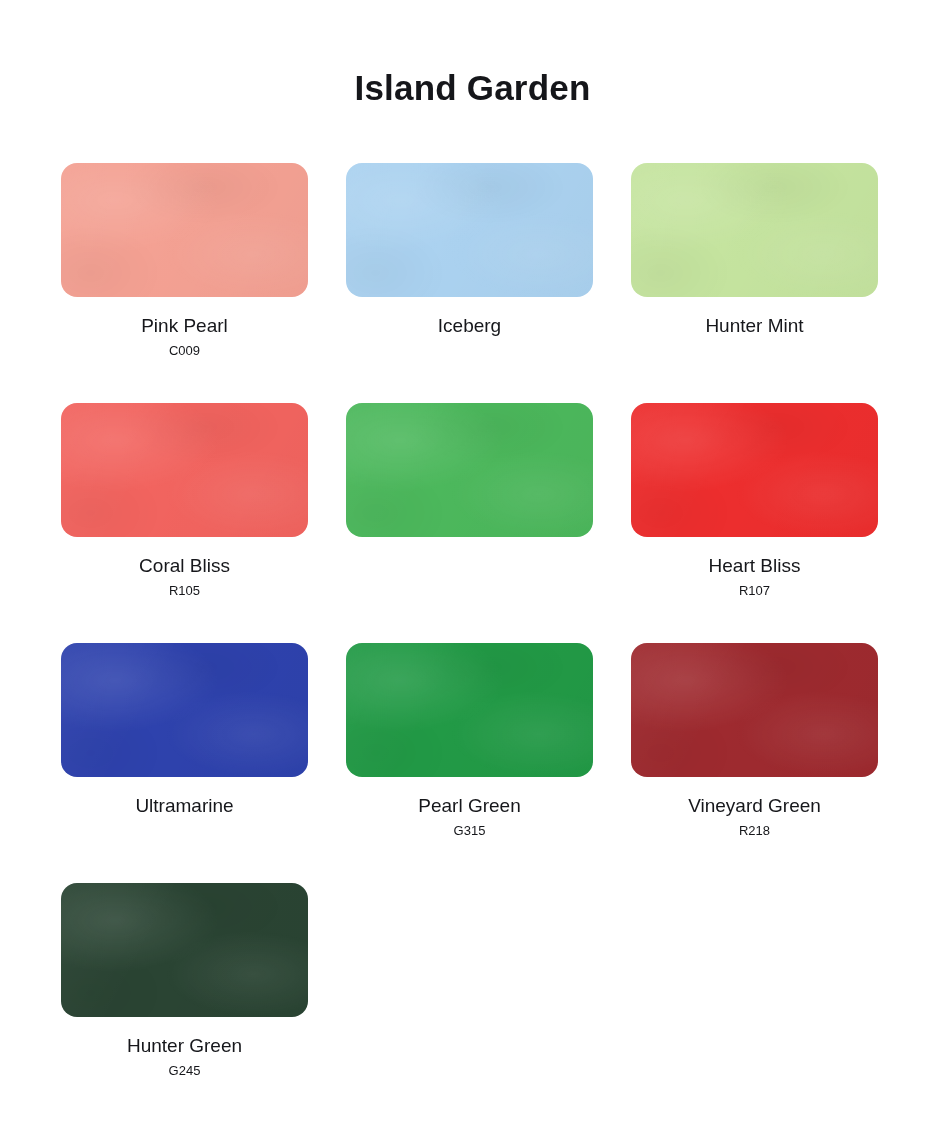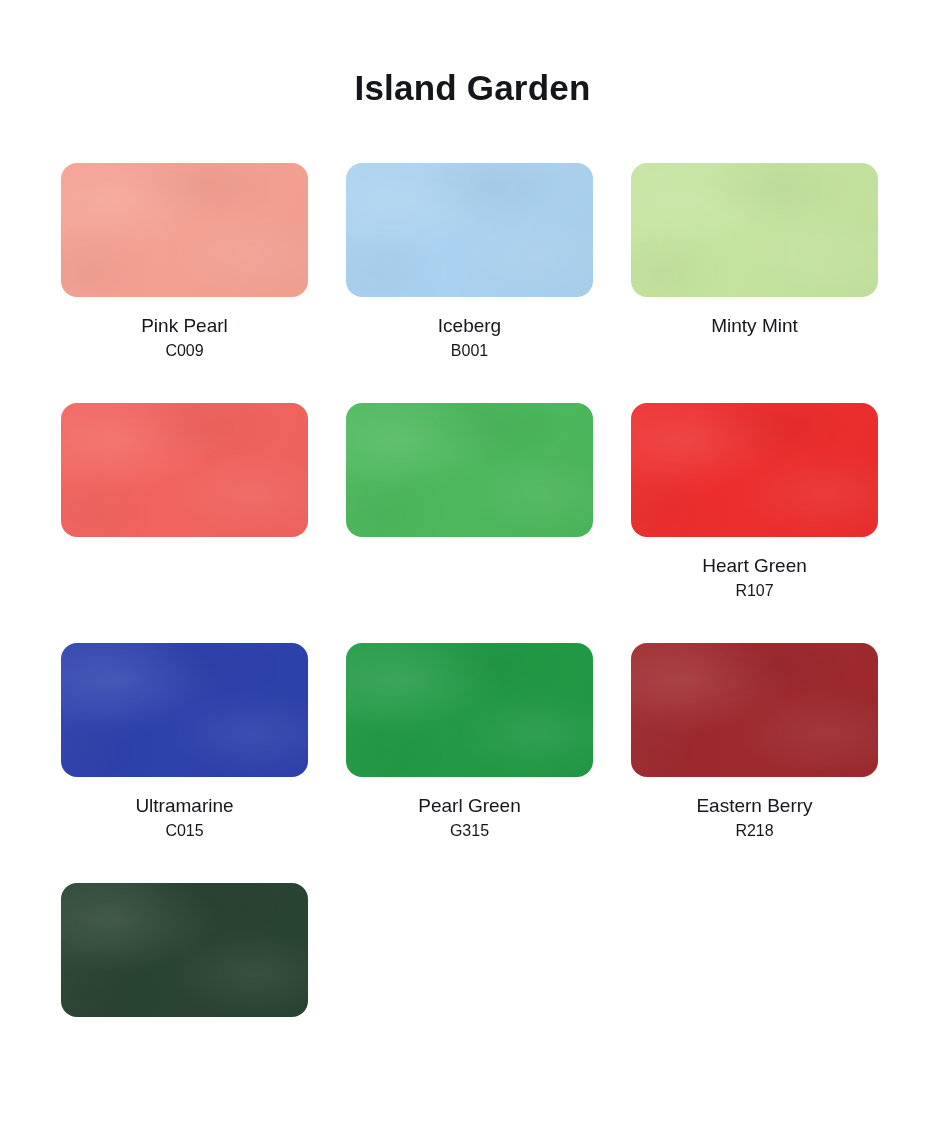--- a/index.html
+++ b/index.html
@@ -99,21 +99,21 @@
     display: block;
     font-size: 19px;
     font-weight: normal;
     line-height: 25px;
     color: #16171b;
     white-space: nowrap;
   }
 
   .swatch-code {
     display: block;
-    font-size: 16px;
+    font-size: 13px;
     font-weight: normal;
     line-height: 25px;
     color: #16171b;
     white-space: nowrap;
   }
 </style>
 </head>
 <body style="color: rgb(22, 23, 27);">
 
 <div class="palette-sheet" style="background: rgb(255, 255, 255);">
@@ -125,61 +125,67 @@
         <div class="swatch-chip" style="background-color: rgb(244, 161, 147);"></div>
         <div class="swatch-caption">
           <span class="swatch-name">Pink Pearl</span>
           <span class="swatch-code">C009</span>
         </div>
       </div>
       <div class="swatch-cell">
         <div class="swatch-chip" style="background-color: rgb(171, 210, 240);"></div>
         <div class="swatch-caption">
           <span class="swatch-name">Iceberg</span>
-          <span class="swatch-code">B001</span>
         </div>
       </div>
       <div class="swatch-cell">
         <div class="swatch-chip" style="background-color: rgb(197, 228, 159);"></div>
         <div class="swatch-caption">
-          <span class="swatch-name">Minty Mint</span>
+          <span class="swatch-name">Hunter Mint</span>
         </div>
       </div>
       <div class="swatch-cell">
         <div class="swatch-chip" style="background-color: rgb(242, 100, 95);"></div>
+        <div class="swatch-caption">
+          <span class="swatch-name">Coral Bliss</span>
+          <span class="swatch-code">R105</span>
+        </div>
       </div>
       <div class="swatch-cell">
         <div class="swatch-chip" style="background-color: rgb(76, 184, 92);"></div>
       </div>
       <div class="swatch-cell">
         <div class="swatch-chip" style="background-color: rgb(237, 46, 46);"></div>
         <div class="swatch-caption">
-          <span class="swatch-name">Heart Green</span>
+          <span class="swatch-name">Heart Bliss</span>
           <span class="swatch-code">R107</span>
         </div>
       </div>
       <div class="swatch-cell">
         <div class="swatch-chip" style="background-color: rgb(46, 66, 173);"></div>
         <div class="swatch-caption">
           <span class="swatch-name">Ultramarine</span>
-          <span class="swatch-code">C015</span>
         </div>
       </div>
       <div class="swatch-cell">
         <div class="swatch-chip" style="background-color: rgb(34, 154, 70);"></div>
         <div class="swatch-caption">
           <span class="swatch-name">Pearl Green</span>
           <span class="swatch-code">G315</span>
         </div>
       </div>
       <div class="swatch-cell">
         <div class="swatch-chip" style="background-color: rgb(158, 42, 47);"></div>
         <div class="swatch-caption">
-          <span class="swatch-name">Eastern Berry</span>
+          <span class="swatch-name">Vineyard Green</span>
           <span class="swatch-code">R218</span>
         </div>
       </div>
       <div class="swatch-cell">
         <div class="swatch-chip" style="background-color: rgb(42, 68, 51);"></div>
+        <div class="swatch-caption">
+          <span class="swatch-name">Hunter Green</span>
+          <span class="swatch-code">G245</span>
+        </div>
       </div>
     </div>
 
 </div>
 
 </body></html>

